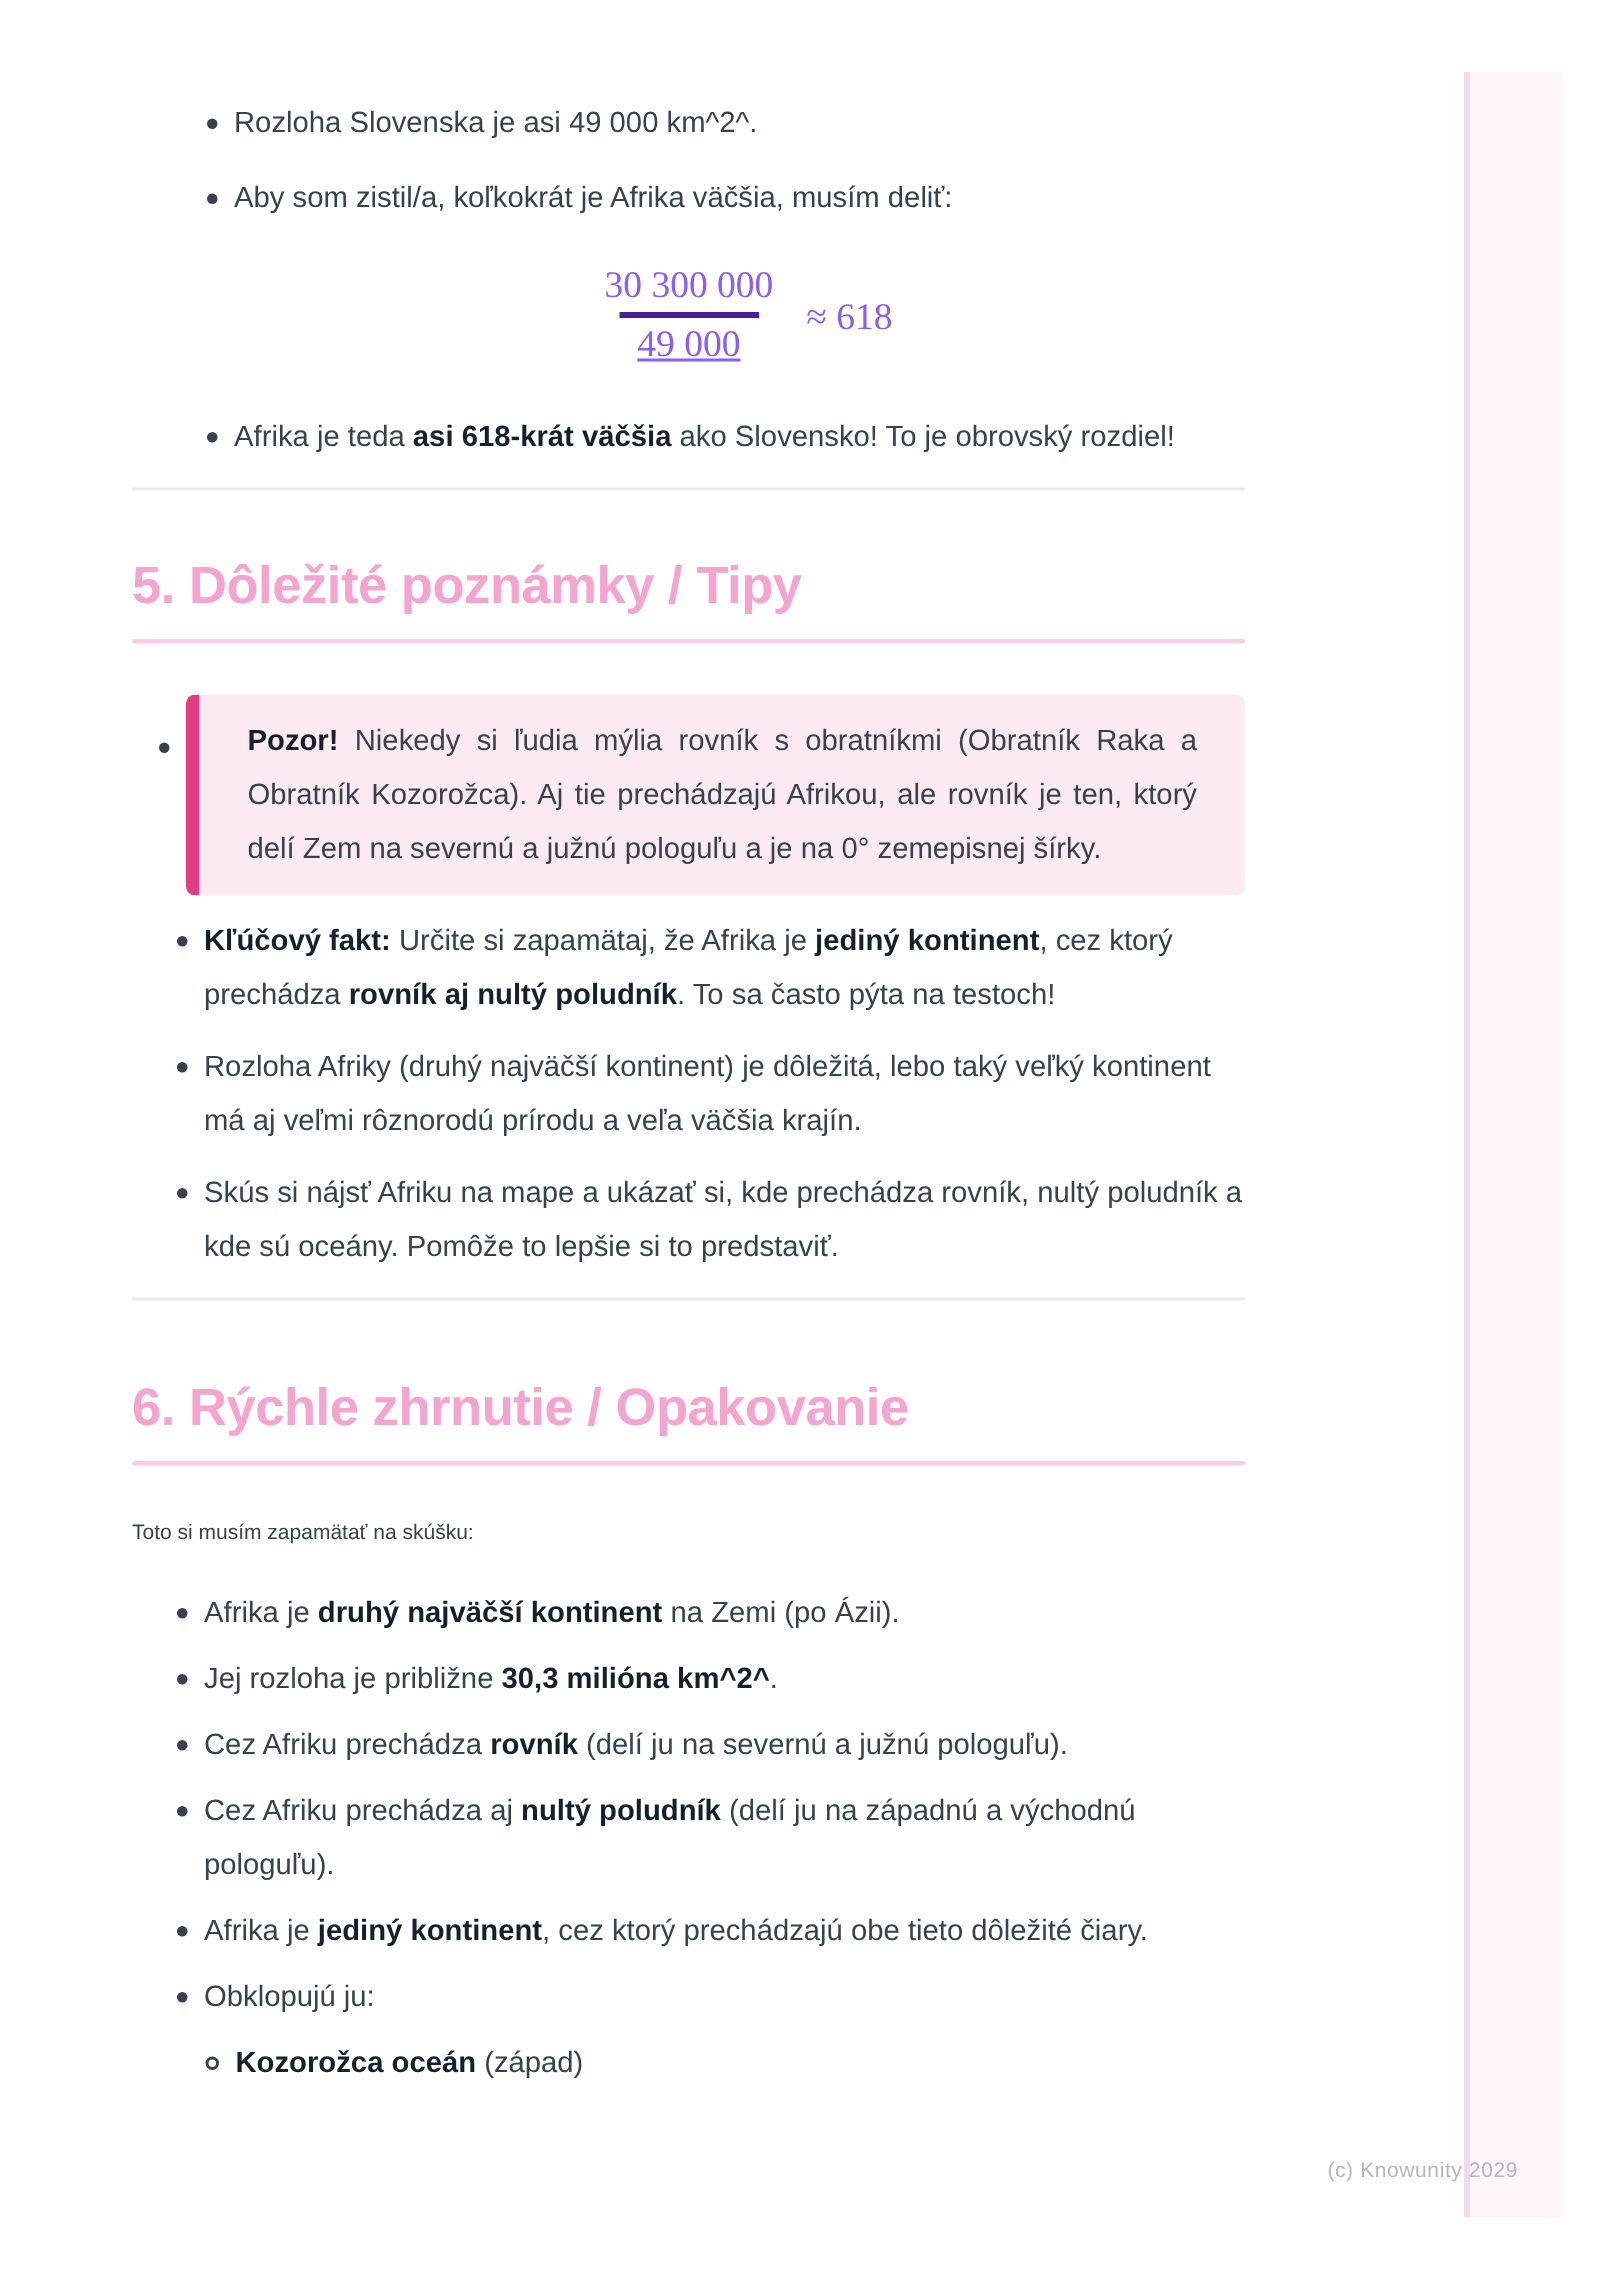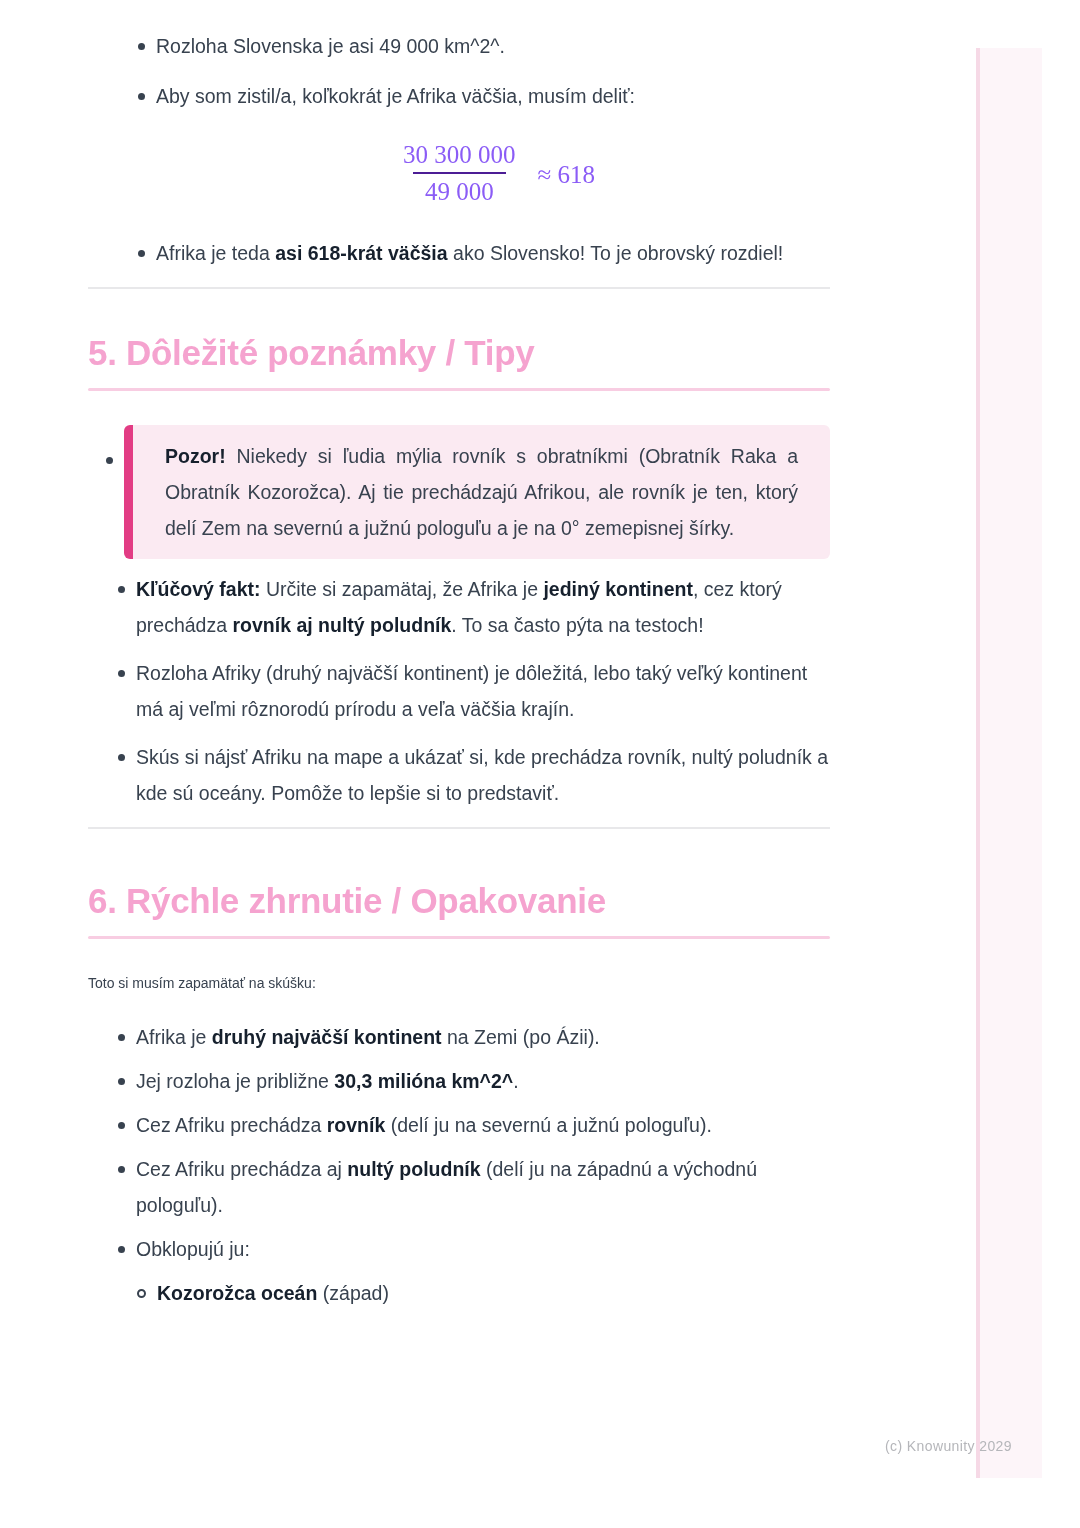--- a/index.html
+++ b/index.html
@@ -27,21 +27,21 @@
   }
   .footer-watermark {
     position: absolute; top: 1438px; right: 68px;
     font-size: 14px; letter-spacing: 0.4px;
     color: var(--footer-gray, #b5b6ba);
     z-index: 2;
   }
 
   .content {
     position: absolute; left: 88px; top: 0;
-    width: 742px; padding-top: 28px;
+    width: 742px; padding-top: 64px;
     z-index: 1;
   }
 
   ul { list-style: none; margin: 0; padding: 0; }
   li {
     position: relative;
     font-size: 19.5px; line-height: 36px;
     margin-bottom: 14px;
   }
   li::before {
@@ -112,21 +112,21 @@
   .formula {
     display: flex; justify-content: center; align-items: center;
     gap: 14px;
     margin: 28px 0 30px 0;
     transform: translateX(36px);
     font-family: "Liberation Serif", "DejaVu Serif", serif;
     font-size: 25px; color: #8b5cf6;
   }
   .frac { display: inline-flex; flex-direction: column; align-items: center; }
   .frac .num { padding: 0 8px 4px 8px; line-height: 26px; }
-  .frac .den { border-top: 2px solid #4c1d95; padding: 5px 12px 0 12px; line-height: 26px; }
+  .frac .den { border-top: 4px solid #4c1d95; padding: 5px 12px 0 12px; line-height: 26px; text-decoration: underline; }
   .formula .result { padding-top: 2px; }
 
   .list-b { margin-top: 34px; }
   .list-b > li { margin-bottom: 12px; }
   .list-c { margin-top: 18px; }
 </style>
 </head>
 <body style="--heading-pink: #f5a3cf; --rule-pink: #f8cde2; --rule-gray: #e8e8ea; --callout-border: #e23c84; --callout-bg: #fbeaf2; --accent-line: #f6d9e6; --text: #38424f; --text-bold: #16202d; --footer-gray: #b5b6ba;">
 
 <div class="page-edge-tint"></div>
@@ -171,20 +171,21 @@
   <h2 class="h2-second">6. Rýchle zhrnutie / Opakovanie</h2>
   <div class="pink-rule"></div>
 
   <p class="intro-text">Toto si musím zapamätať na skúšku:</p>
 
   <ul class="list-c">
     <li><span>Afrika je </span><strong>druhý najväčší kontinent</strong><span> na Zemi (po Ázii).</span></li>
     <li><span>Jej rozloha je približne </span><strong>30,3 milióna km^2^</strong><span>.</span></li>
     <li><span>Cez Afriku prechádza </span><strong>rovník</strong><span> (delí ju na severnú a južnú pologuľu).</span></li>
     <li><span>Cez Afriku prechádza aj </span><strong>nultý poludník</strong><span> (delí ju na západnú a východnú pologuľu).</span></li>
+    <li><span>Afrika je </span><strong>jediný kontinent</strong><span>, cez ktorý prechádzajú obe tieto dôležité čiary.</span></li>
     <li>
       <span><span>Obklopujú ju:</span></span>
       <ul class="sub-list">
         <li><strong>Kozorožca oceán</strong><span> (západ)</span></li>
       </ul>
     </li>
   </ul>
 
 </main>
 

